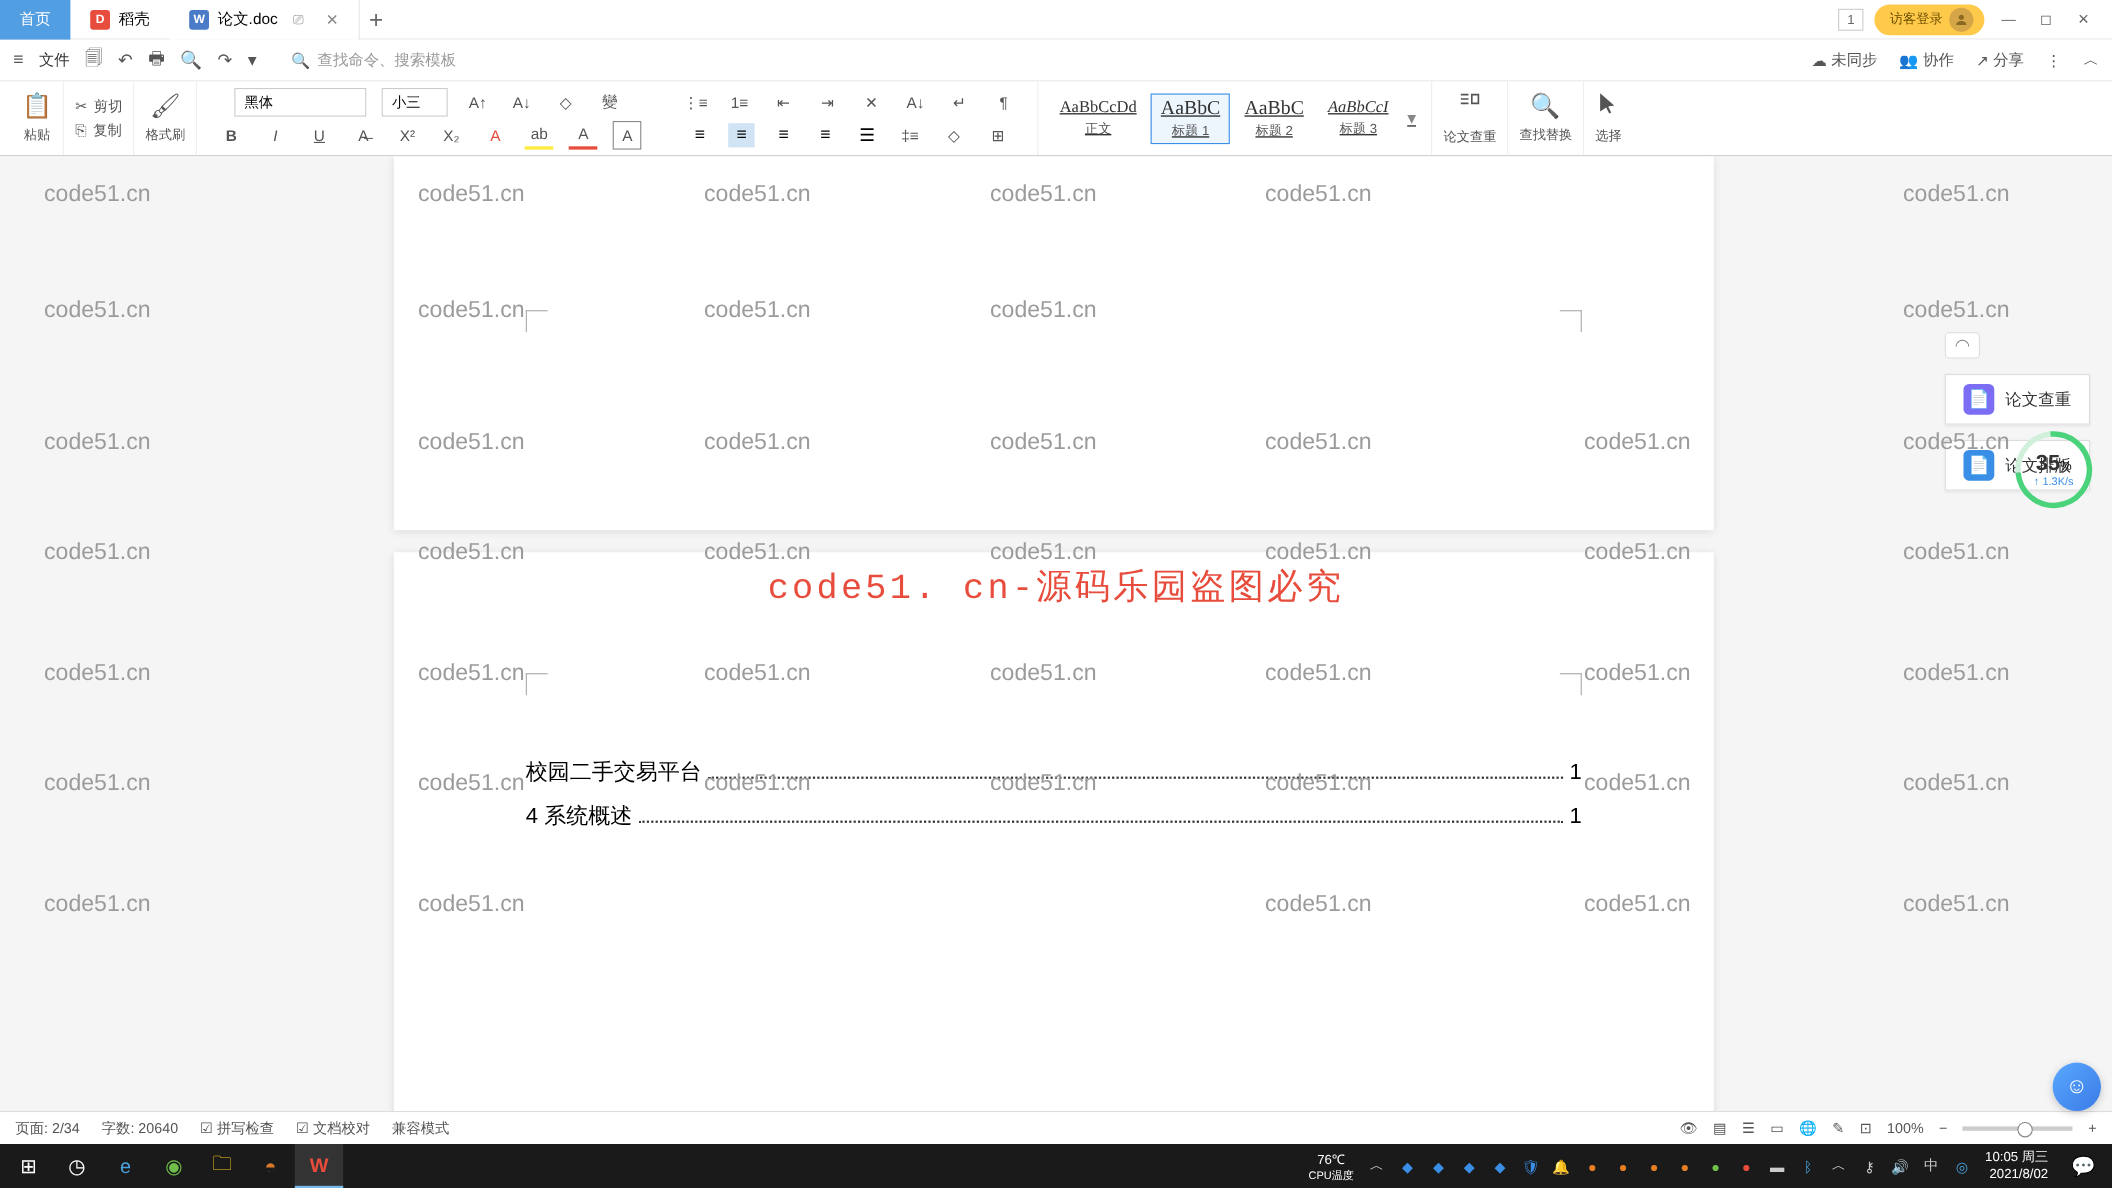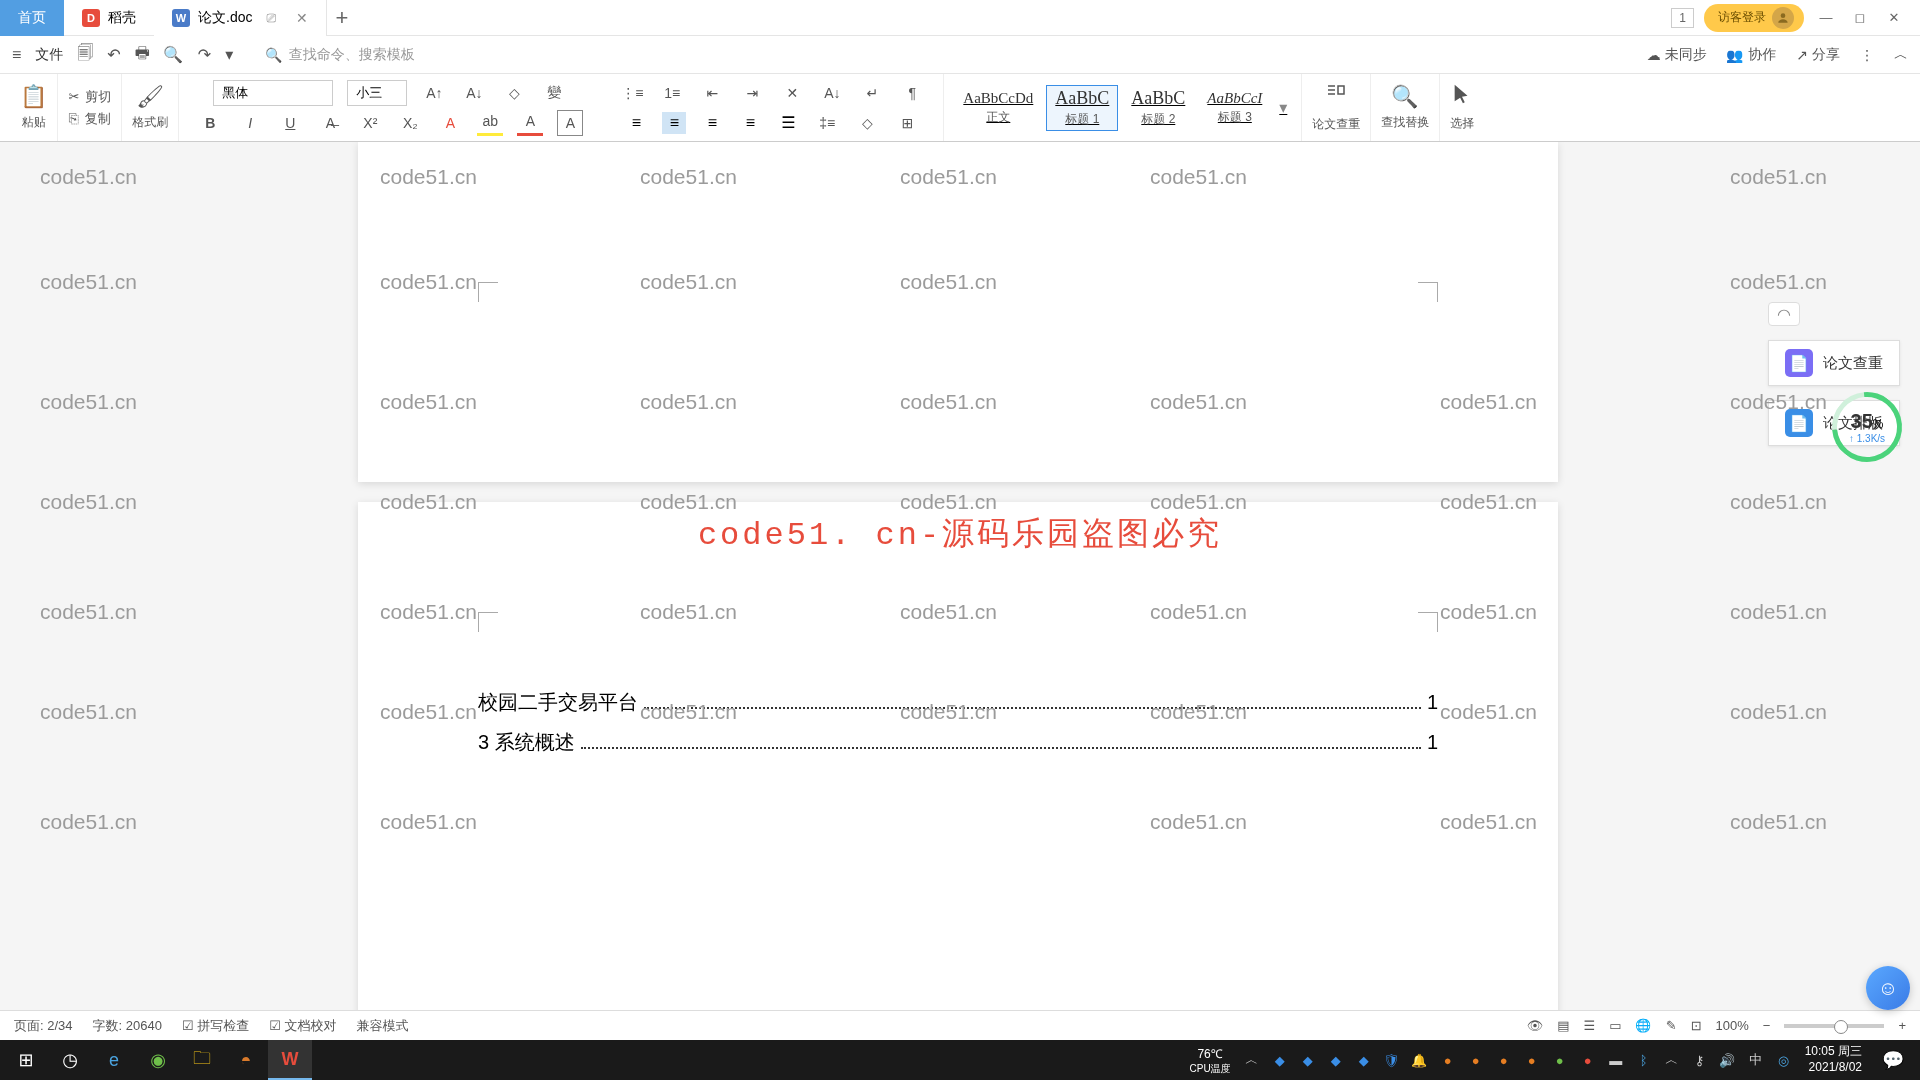--- a/index.html
+++ b/index.html
@@ -285,21 +285,21 @@
   </div>
   <div class="page page2">
     <div class="page-corner tl"></div>
     <div class="page-corner tr"></div>
     <div class="toc-line">
       <span class="toc-text">校园二手交易平台</span>
       <span class="toc-dots"></span>
       <span class="toc-page">1</span>
     </div>
     <div class="toc-line">
-      <span class="toc-text">3 系统概述</span>
+      <span class="toc-text">4 系统概述</span>
       <span class="toc-dots"></span>
       <span class="toc-page">1</span>
     </div>
   </div>
 
   <div class="watermark-banner">code51. cn-源码乐园盗图必究</div>
 
   <div class="side-panel">
     <div class="collapse-handle">◠</div>
     <div class="side-btn">

